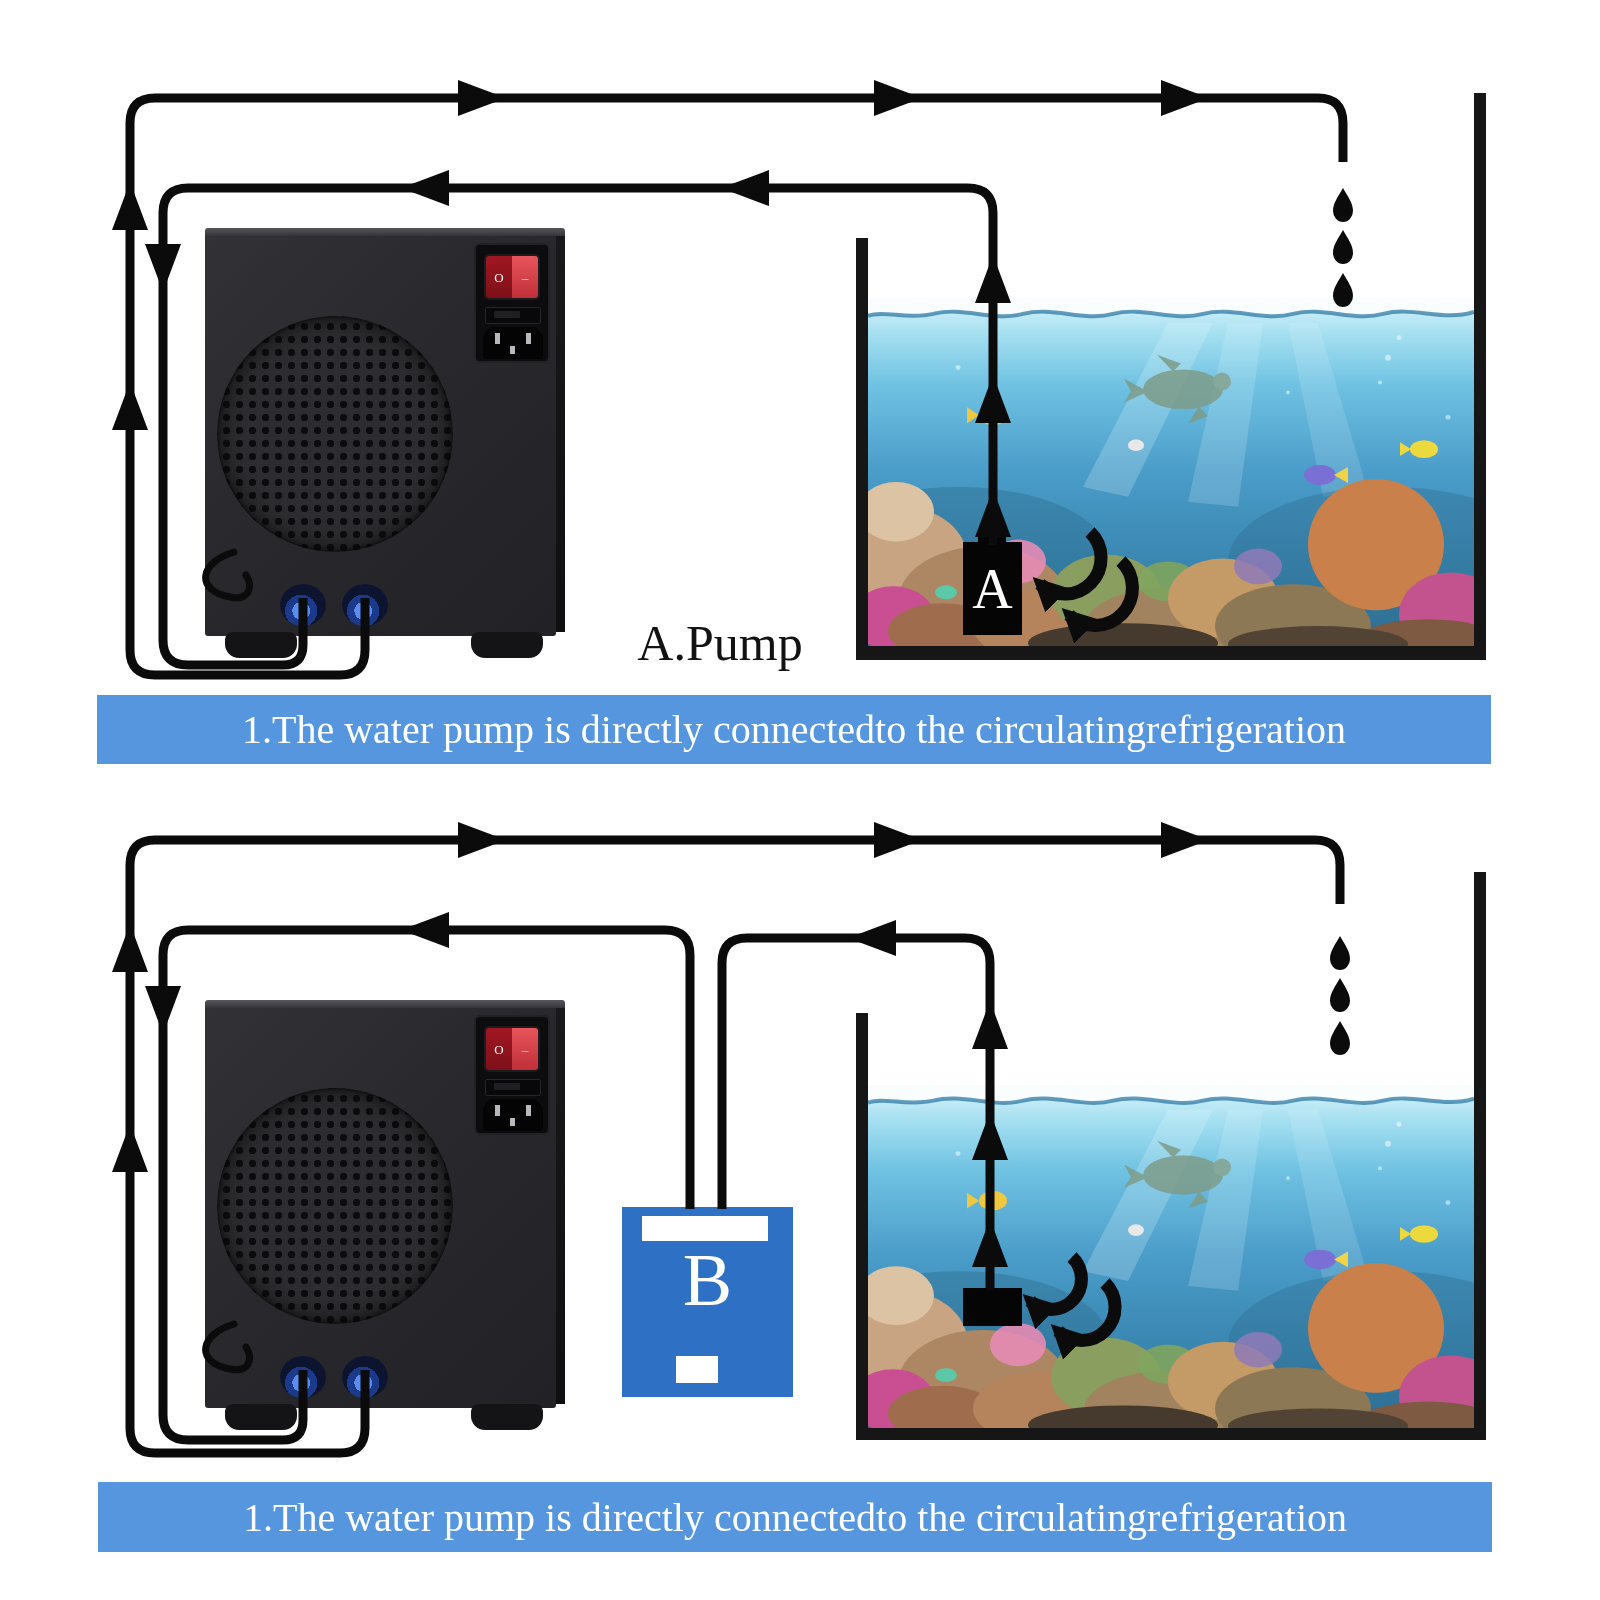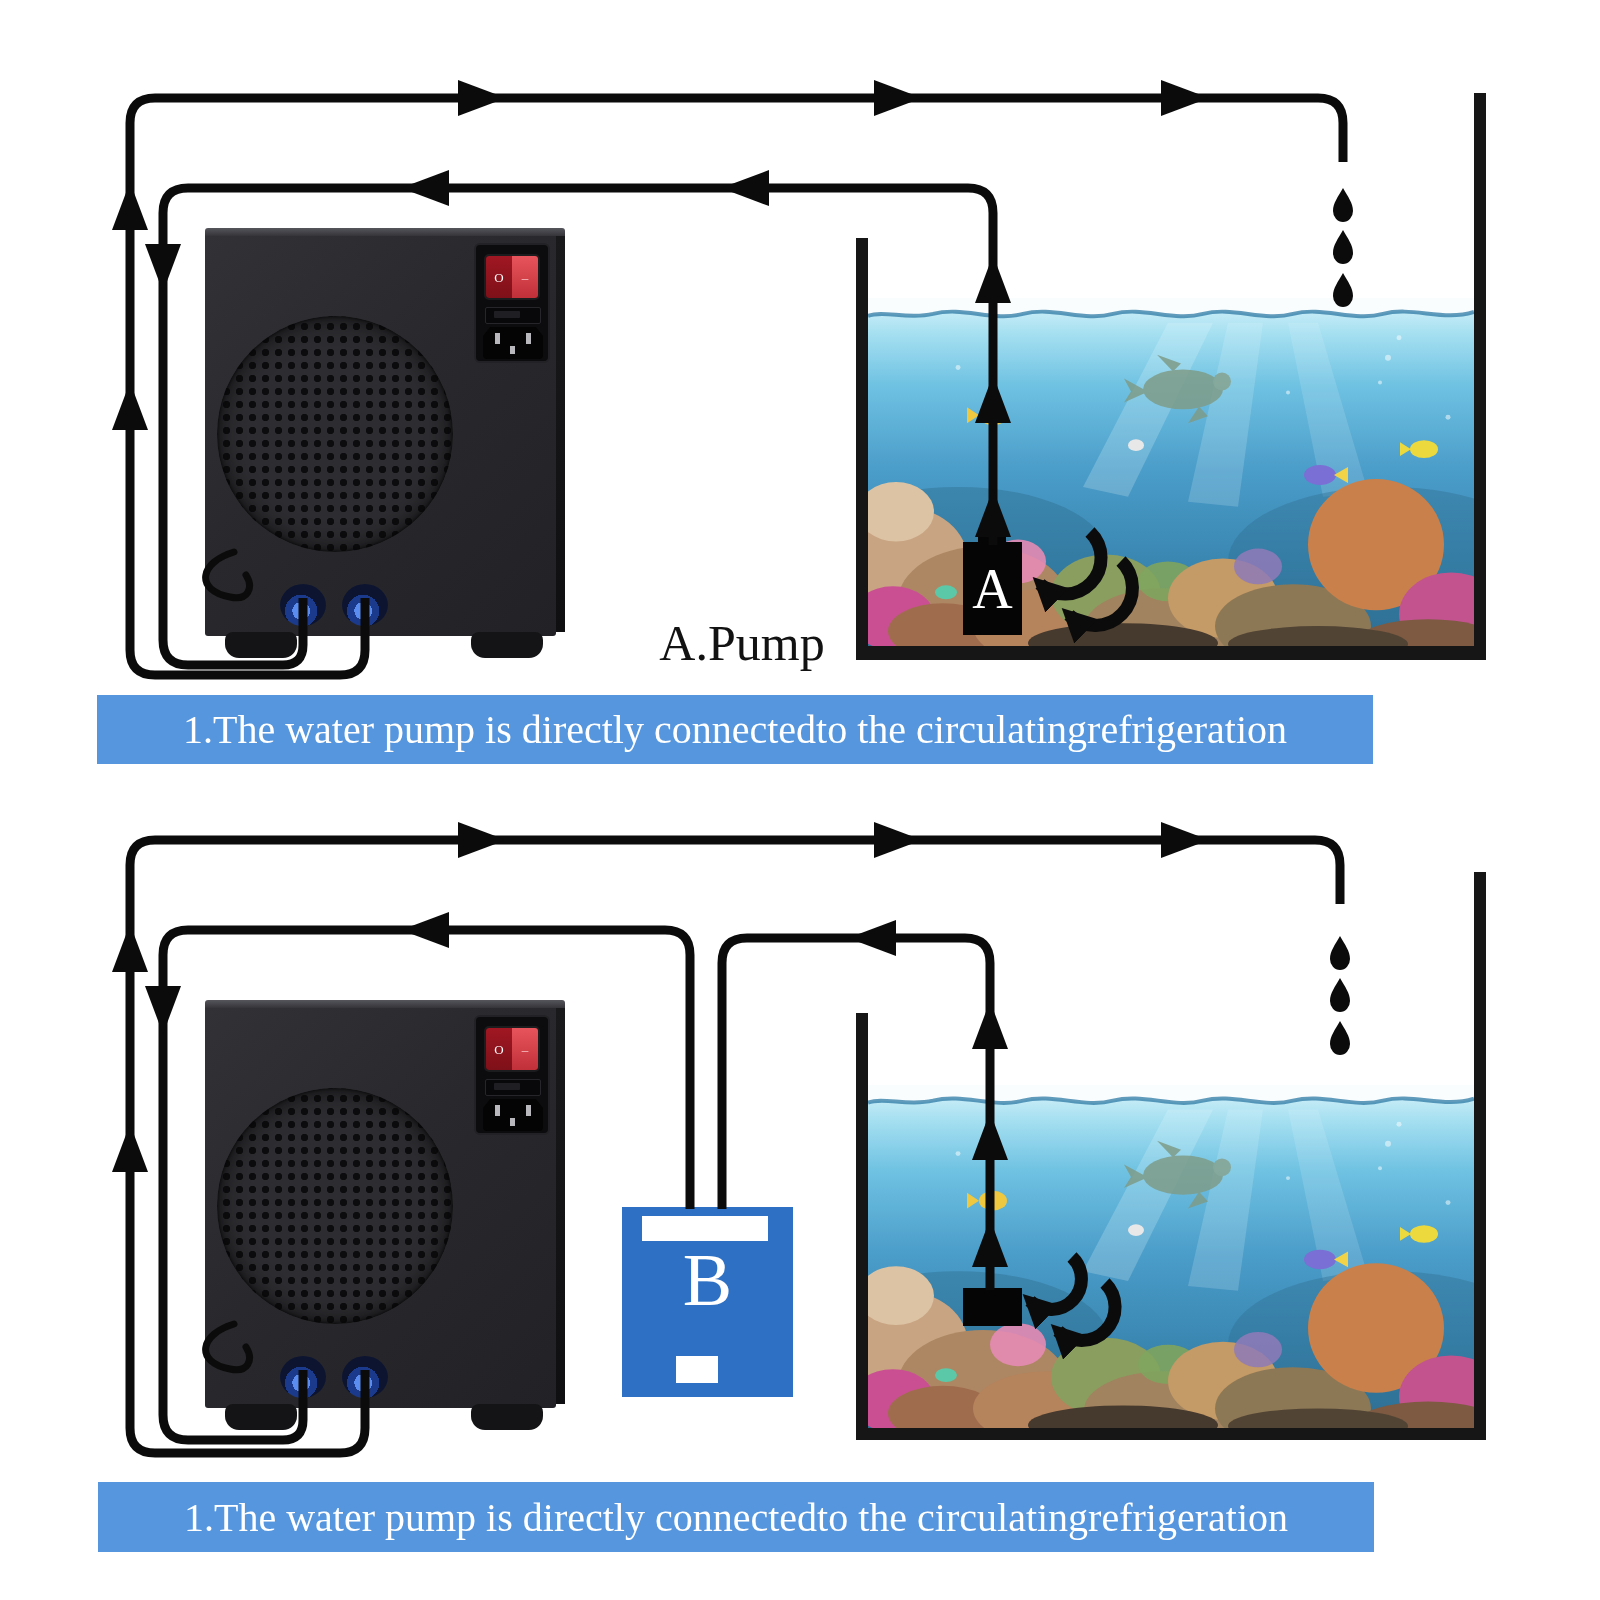--- a/index.html
+++ b/index.html
@@ -46,21 +46,21 @@
   
   .pumpbox{position:absolute;background:#050505;display:flex;align-items:center;justify-content:center;
            color:#ffffff;}
   .pump-nub{position:absolute;background:#050505;}
   .filter{position:absolute;left:622px;top:1207px;width:171px;height:190px;background:#2e71c4;}
   .filter .slot-top{position:absolute;left:20px;top:9px;width:126px;height:25px;background:#ffffff;}
   .filter .slot-bot{position:absolute;left:54px;top:149px;width:42px;height:27px;background:#ffffff;}
   .filter .letter{position:absolute;left:0;top:36px;width:100%;text-align:center;color:#fff;
                   font-size:74px;line-height:1;}
   .diagram-label{position:absolute;width:240px;text-align:center;color:#121212;font-size:50px;}
-  .banner{position:absolute;width:1276px;display:flex;align-items:center;justify-content:center;
+  .banner{position:absolute;width:1394px;display:flex;align-items:center;justify-content:center;
           color:#ffffff;font-size:40px;}
   .overlay{position:absolute;left:0;top:0;z-index:40;pointer-events:none;}
 </style>
 </head>
 <body>
 
 <div class="stage">
 
   <section class="abs" style="left:0;top:0;width:1600px;height:780px;">
 
@@ -92,21 +92,21 @@
     <div class="wall" style="left:856px;top:646px;width:630px;height:14px;"></div>
     <svg class="scene" style="left:868px;top:298px;" width="606" height="348" viewBox="0 0 606 350" preserveAspectRatio="none">
       <use href="#aq"></use>
     </svg>
 
     <div class="pump-nub" style="left:978px;top:530px;width:28px;height:14px;"></div>
     <div class="pumpbox" style="left:963px;top:542px;width:59px;height:93px;font-size:56px;">
       <span>A</span>
     </div>
 
-    <div class="diagram-label" style="left:622px;top:614px;">A.Pump</div>
+    <div class="diagram-label" style="left:600px;top:614px;">A.Pump</div>
     <div class="banner" style="left:97px;top:695px;height:69px;background:#5596df;">
       <span>1.The water pump is directly connectedto the circulatingrefrigeration</span>
     </div>
   </section>
 
   <section class="abs" style="left:0;top:780px;width:1600px;height:820px;"></section>
 
   <div class="chiller" style="left:205px;top:1000px;">
     <div class="ch-bevel"></div>
     <div class="ch-face"></div>

